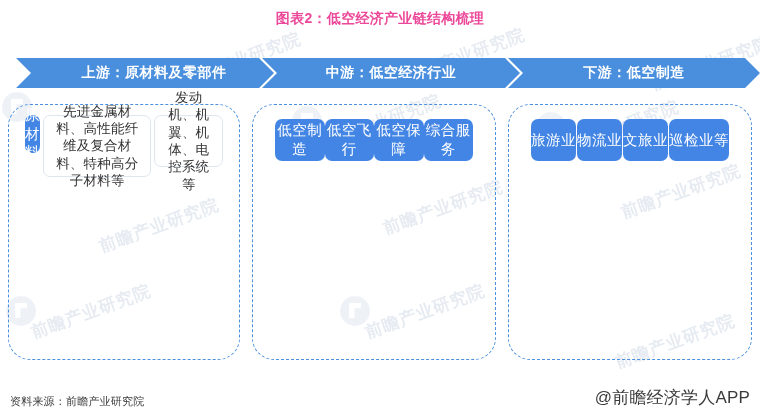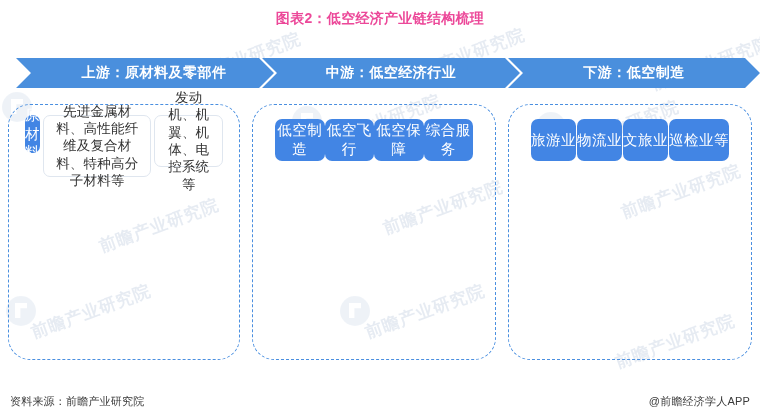--- a/index.html
+++ b/index.html
@@ -174,21 +174,21 @@
     font-size: 11px;
     color: #3a3a3a;
     z-index: 20;
     letter-spacing: .2px;
     margin-top: 19px;
   }
   .footer-right {
     position: absolute;
     right: 10px;
     bottom: 10px;
-    font-size: 11px;
+    font-size: 17px;
     color: #3a3a3a;
     z-index: 20;
     letter-spacing: .2px;
   }
 </style>
 </head>
 <body>
 
 <div class="wm-layer">
   <div class="wm-logo" style="left:2px; top:92px;"></div>

